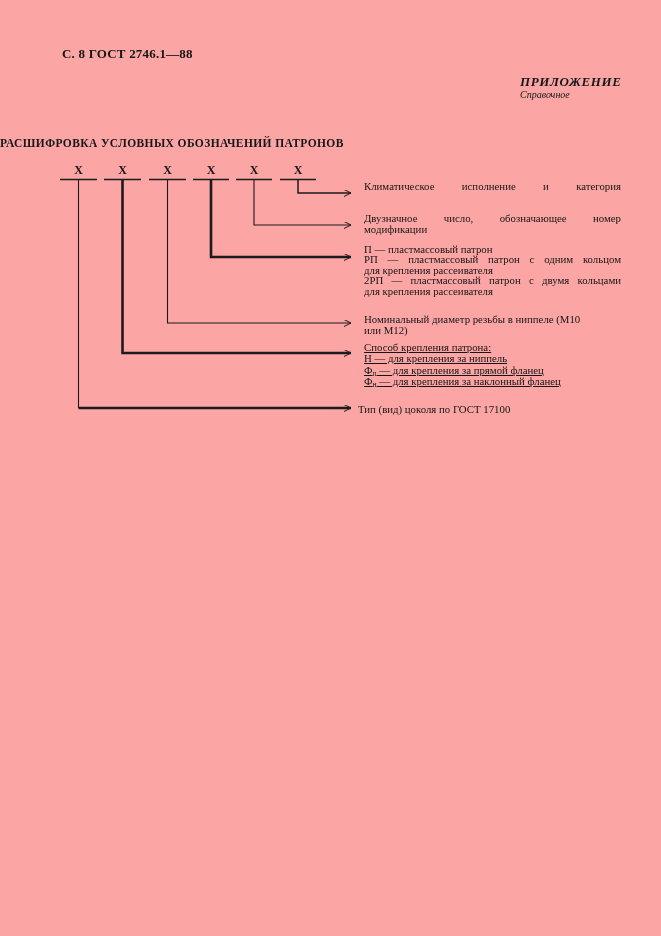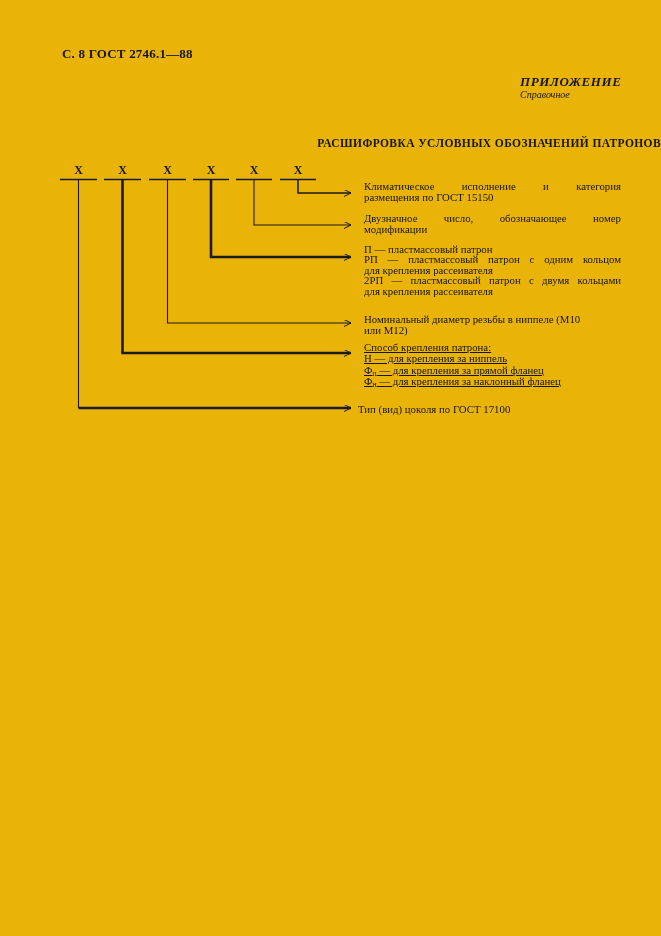--- a/index.html
+++ b/index.html
@@ -1,29 +1,29 @@
 <!DOCTYPE html>
 <html><head>
 <meta charset="utf-8">
 <style>
   html,body{margin:0;padding:0;background:#ffffff;}
   .page{
-    position:relative;width:661px;height:936px;background:#eab308;
+    position:relative;width:661px;height:936px;background:#fca5a5;
     font-family:"Liberation Serif","DejaVu Serif",serif;color:#161616;
     overflow:hidden;
   }
   .abs{position:absolute;}
   .doc-header{
     left:62px;top:46px;font-size:13px;font-weight:bold;letter-spacing:0.2px;
   }
   .annex{left:520px;top:76px;font-style:italic;line-height:12.5px;}
   .annex-line1{font-size:13px;font-weight:bold;letter-spacing:0.6px;}
   .annex-line2{font-size:10px;}
   .doc-title{
-    left:0;top:137px;width:661px;text-align:right;
+    left:0;top:137px;width:661px;text-align:left;
     font-size:11.5px;font-weight:bold;letter-spacing:0.4px;
   }
   .x-symbol{
     position:absolute;top:163px;transform:translateX(-50%);
     font-size:12px;font-weight:600;
   }
   svg.connectors{position:absolute;left:0;top:0;}
   .tblock{
     position:absolute;left:364px;width:257px;
     font-size:10.8px;line-height:11.2px;
@@ -80,21 +80,20 @@
 
       <path d="M122.5,179.5 V353 H351" stroke-width="2.6" marker-end="url(#ah)"></path>
 
       <path d="M78.5,179.5 V408" stroke-width="1.1"></path>
       <path d="M78.5,408 H351" stroke-width="2.4" marker-end="url(#ah)"></path>
     </g>
   </svg>
 
   <div class="tblock" style="top:181px">
     <div class="ln j">Климатическое исполнение и категория</div>
-    <div class="ln">размещения по ГОСТ 15150</div>
   </div>
 
   <div class="tblock" style="top:213px">
     <div class="ln j">Двузначное число, обозначающее номер</div>
     <div class="ln">модификации</div>
   </div>
 
   <div class="tblock b3" style="top:244px">
     <div class="ln">П — пластмассовый патрон</div>
     <div class="ln j">РП — пластмассовый патрон с одним кольцом</div>

